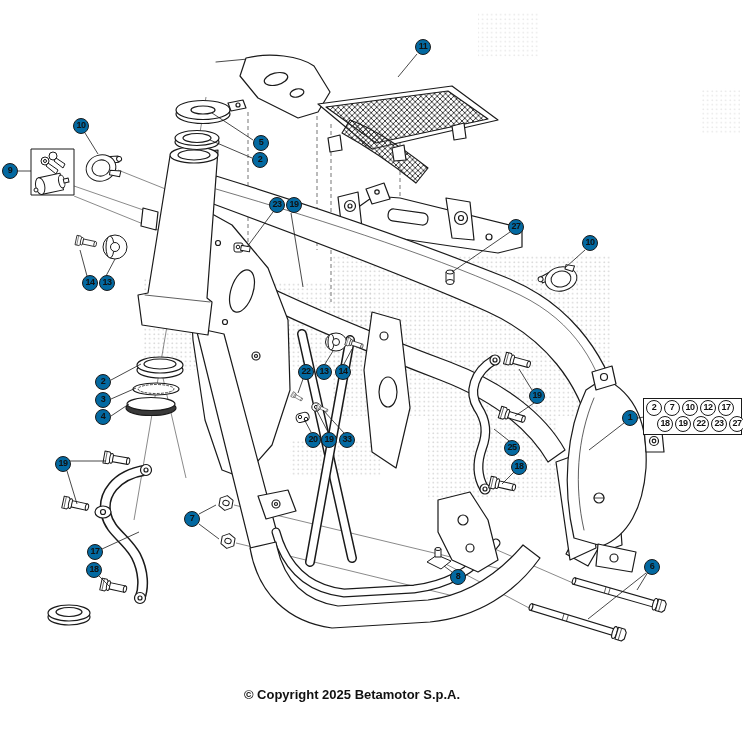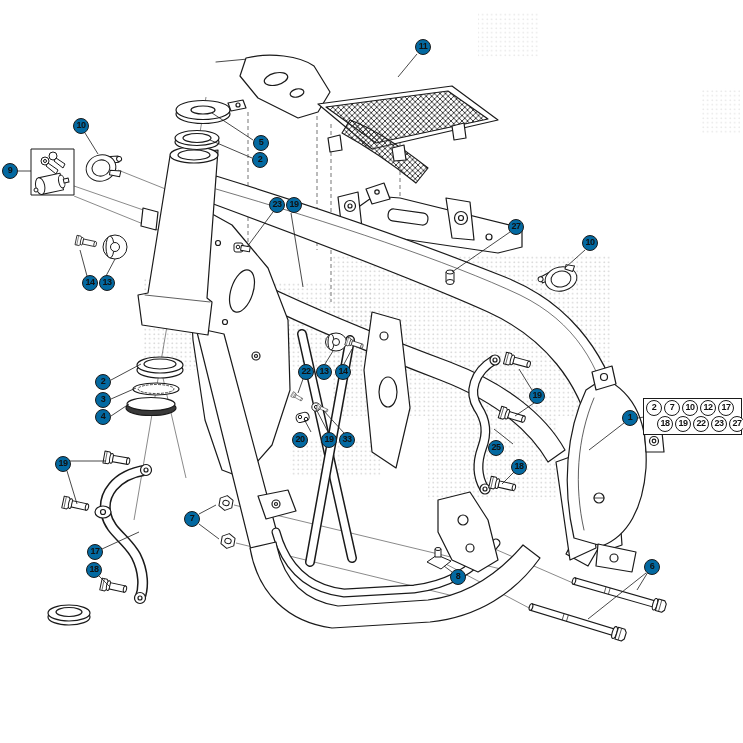--- a/index.html
+++ b/index.html
@@ -394,29 +394,29 @@
       <div class="balloon" style="left: 508px; top: 219px;">27</div>
       <div class="balloon" style="left: 582px; top: 235px;">10</div>
       <div class="balloon" style="left: 82px; top: 275px;">14</div>
       <div class="balloon" style="left: 99px; top: 275px;">13</div>
       <div class="balloon" style="left: 95px; top: 374px;">2</div>
       <div class="balloon" style="left: 95px; top: 392px;">3</div>
       <div class="balloon" style="left: 95px; top: 409px;">4</div>
       <div class="balloon" style="left: 298px; top: 364px;">22</div>
       <div class="balloon" style="left: 316px; top: 364px;">13</div>
       <div class="balloon" style="left: 335px; top: 364px;">14</div>
-      <div class="balloon" style="left: 292px; top: 432px;">20</div>
+      <div class="balloon" style="left: 305px; top: 432px;">20</div>
       <div class="balloon" style="left: 321px; top: 432px;">19</div>
       <div class="balloon" style="left: 339px; top: 432px;">33</div>
       <div class="balloon" style="left: 55px; top: 456px;">19</div>
       <div class="balloon" style="left: 184px; top: 511px;">7</div>
       <div class="balloon" style="left: 87px; top: 544px;">17</div>
       <div class="balloon" style="left: 86px; top: 562px;">18</div>
       <div class="balloon" style="left: 529px; top: 388px;">19</div>
-      <div class="balloon" style="left: 488px; top: 440px;">25</div>
+      <div class="balloon" style="left: 504px; top: 440px;">25</div>
       <div class="balloon" style="left: 511px; top: 459px;">18</div>
       <div class="balloon" style="left: 622px; top: 410px;">1</div>
       <div class="balloon" style="left: 450px; top: 569px;">8</div>
       <div class="balloon" style="left: 644px; top: 559px;">6</div>
     </div>
 
 <div class="refbox" style="left:643px;top:398px;width:99px;height:37px;">
   <div class="refrow">
         <div class="mini">2</div>
         <div class="mini">7</div>
@@ -426,14 +426,15 @@
       </div>
   <div class="refrow refrow2">
         <div class="mini">18</div>
         <div class="mini">19</div>
         <div class="mini">22</div>
         <div class="mini">23</div>
         <div class="mini">27</div>
       </div>
 </div>
 
+<div class="copyright">© Copyright 2025 Betamotor S.p.A.</div>
 
 </div>
 
 </body></html>

